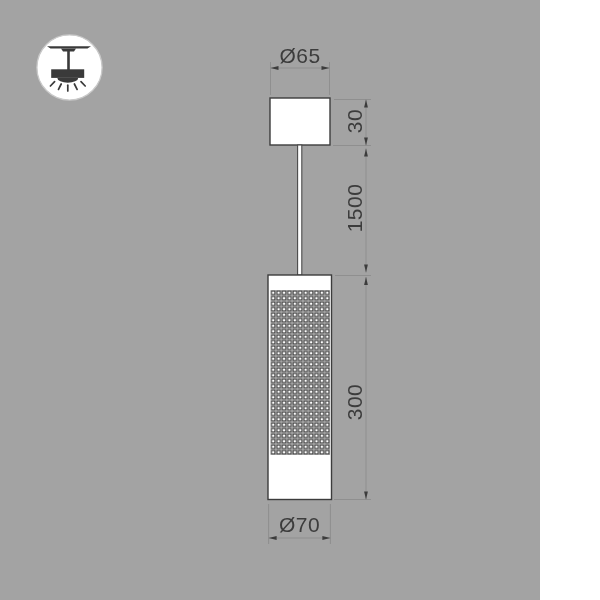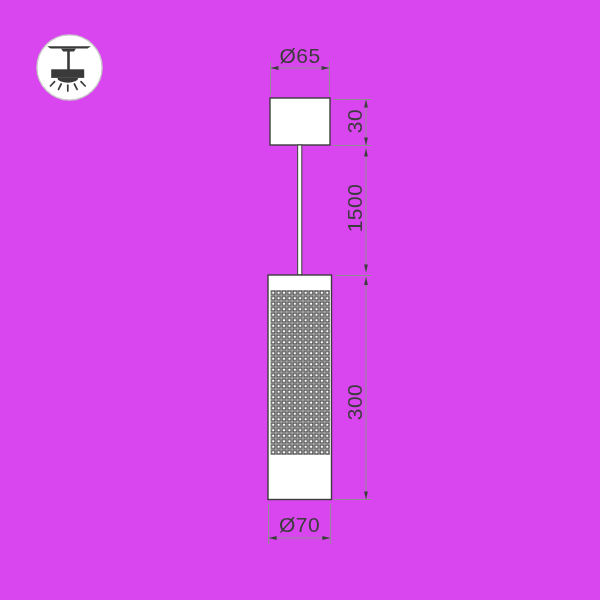--- a/index.html
+++ b/index.html
@@ -1,20 +1,20 @@
 <!DOCTYPE html>
 <html><head>
 <meta charset="utf-8">
 <style>
   html, body { margin: 0; padding: 0; background: #ffffff; }
   .stage {
     position: relative;
-    width: 600px;
+    width: 540px;
     height: 600px;
-    background: #d946ef;
+    background: #a3a3a3;
     overflow: hidden;
     font-family: "Liberation Sans", sans-serif;
   }
   .badge {
     position: absolute;
     left: 35px;
     top: 33px;
     width: 70px;
     height: 70px;
   }

